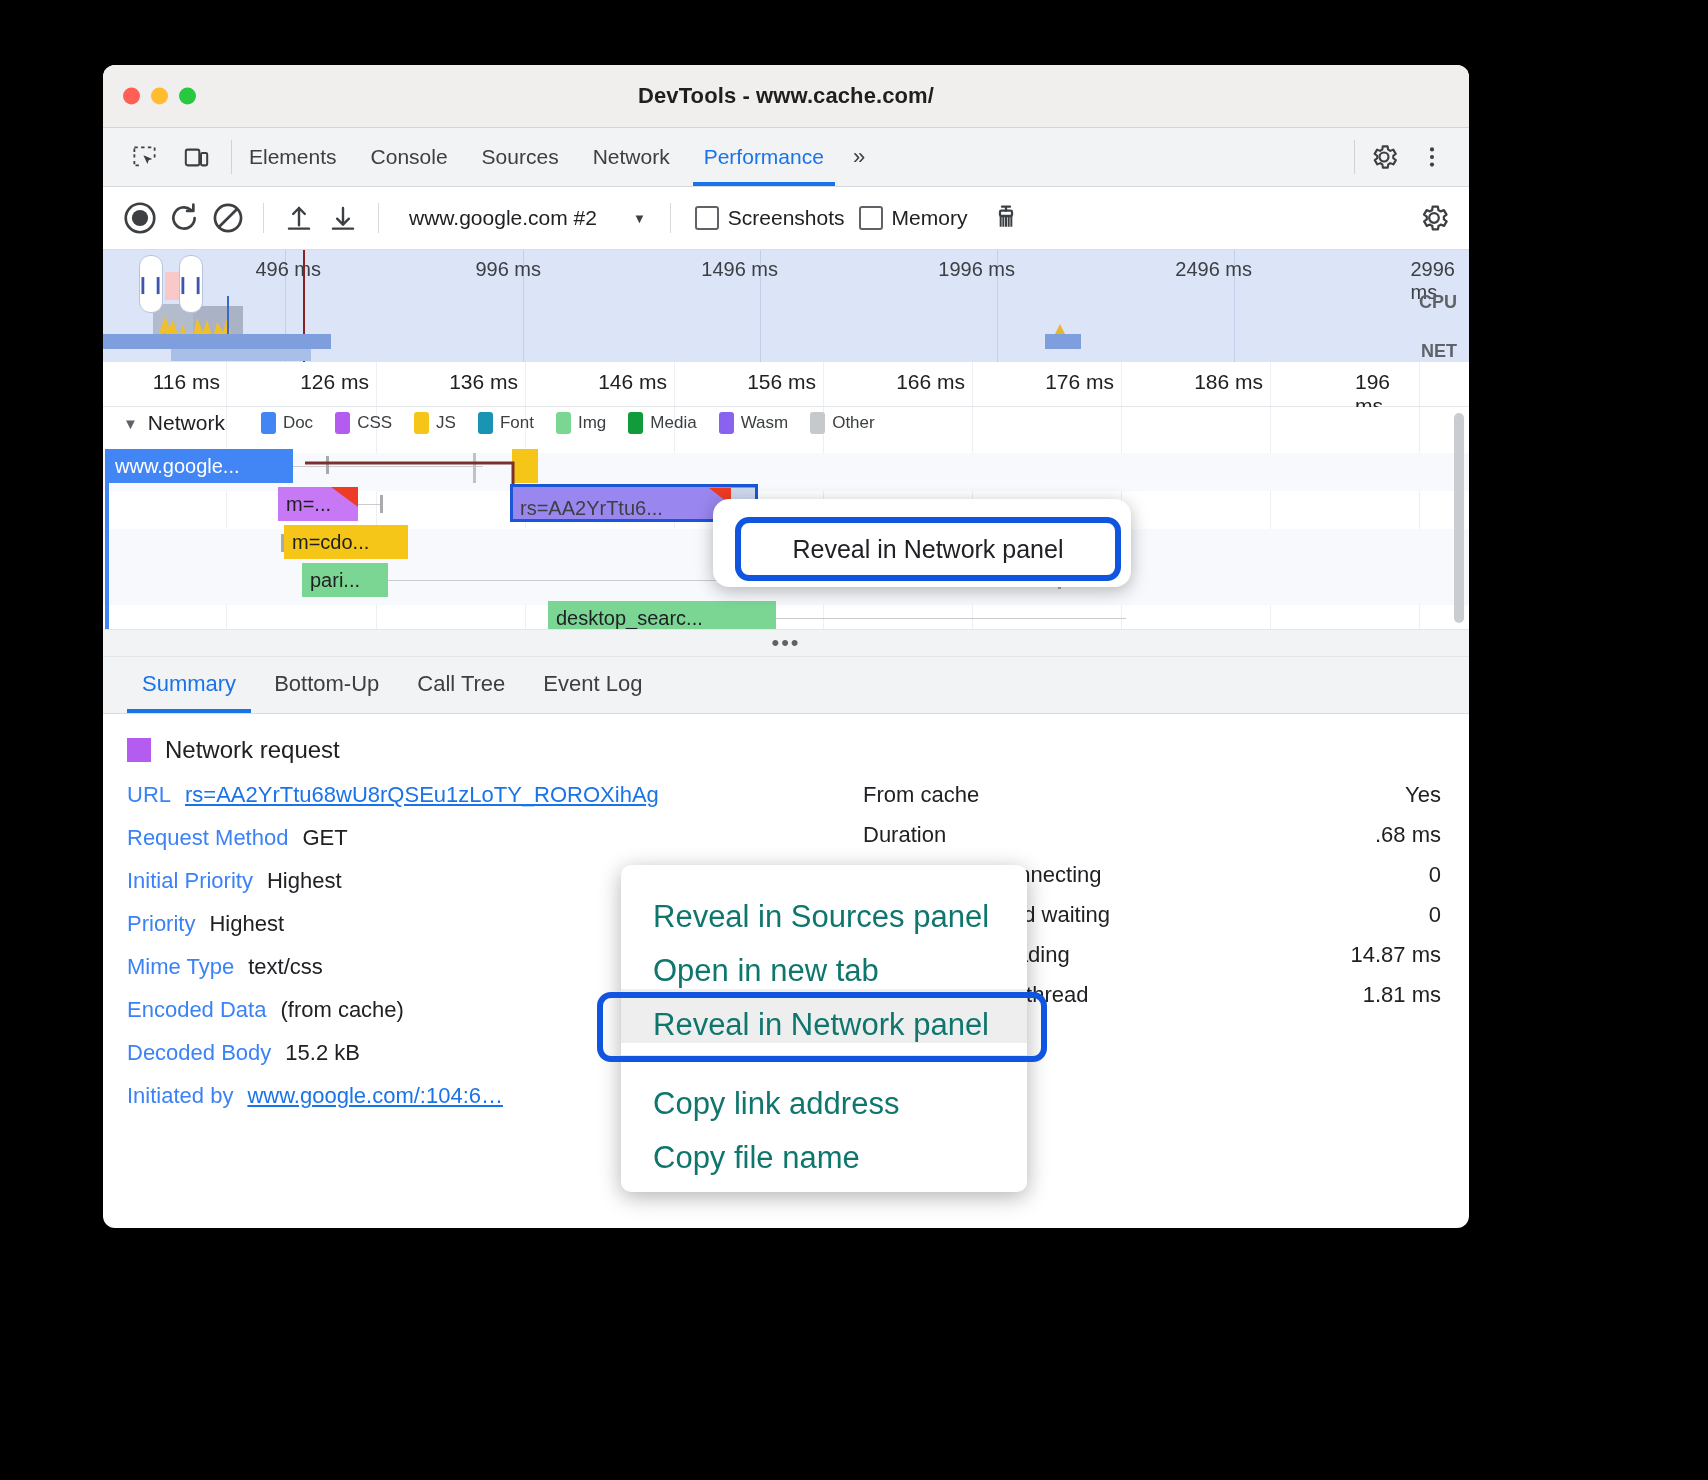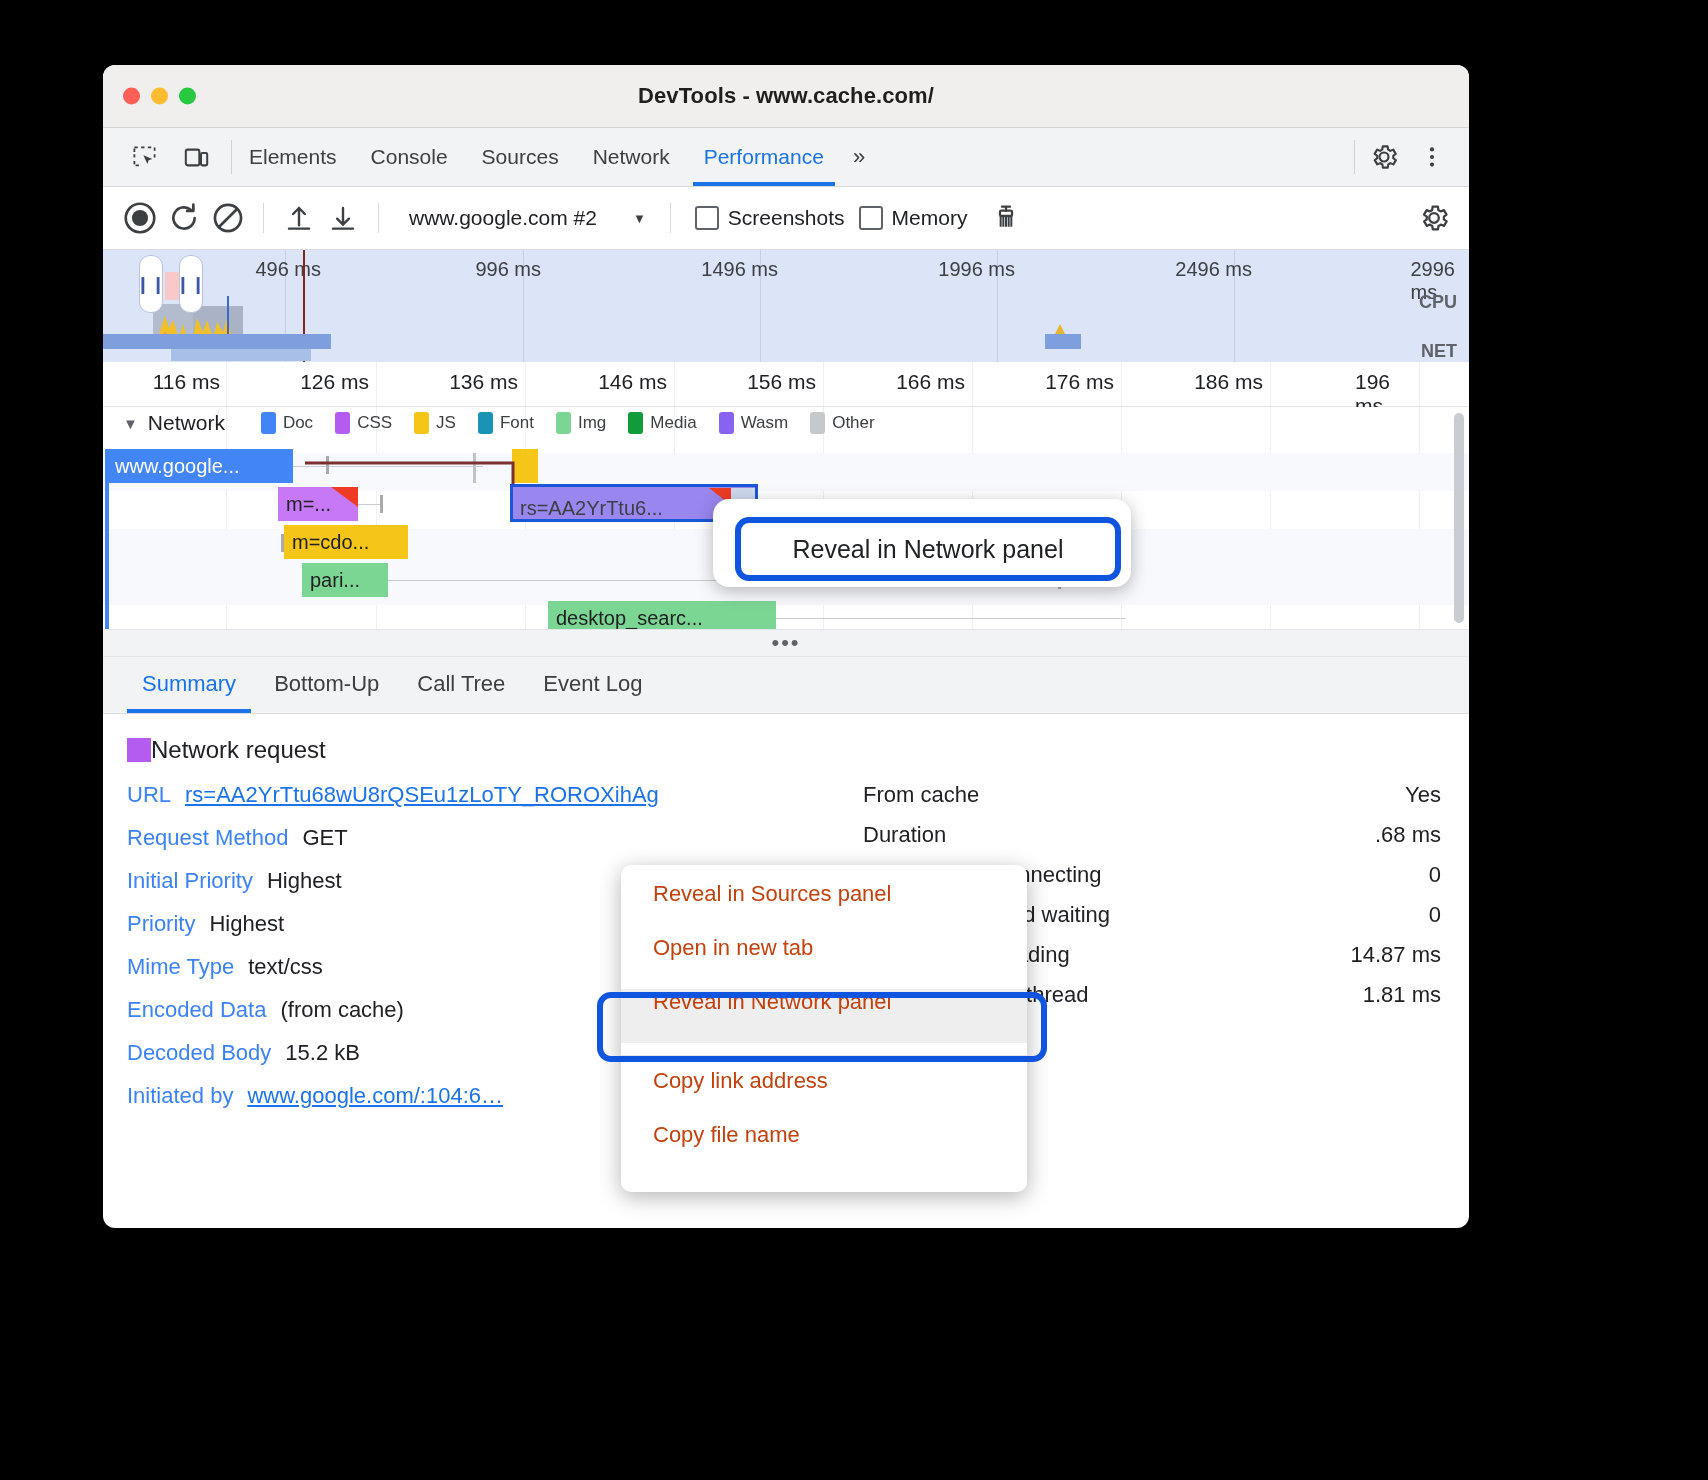--- a/index.html
+++ b/index.html
@@ -112,21 +112,21 @@
   
   .btabs{
     height:58px;background:#f1f3f4;border-bottom:1px solid #dadce0;
     display:flex;align-items:stretch;padding-left:20px;
   }
   .btab{display:flex;align-items:center;padding:0 19px;font-size:22px;color:#3c4043;position:relative;}
   .btab.active{color:#1a73e8;}
   .btab.active:after{content:"";position:absolute;left:4px;right:4px;bottom:0;height:4px;background:#1a73e8;}
   
   .details{position:relative;height:auto;background:#fff;padding:22px 0 0 0;}
-  .dtitle{display:flex;align-items:center;padding-left:24px;margin-bottom:18px;}
+  .dtitle{display:flex;align-items:center;gap:14px;padding-left:24px;margin-bottom:18px;}
   .dswatch{width:24px;height:24px;background:#b45cf0;}
   .dtitle-text{font-size:24px;color:#202124;}
   .dcols{display:flex;}
   .dcol-left{width:760px;padding-left:24px;box-sizing:border-box;}
   .drow{display:flex;align-items:baseline;margin-bottom:17px;font-size:22px;}
   .dkey{color:#3b82f6;margin-right:14px;white-space:nowrap;}
   .dval{color:#202124;}
   .dlink{color:#1a73e8;text-decoration:underline;}
   .dcol-right{flex:1;padding-right:28px;box-sizing:border-box;}
   .drow2{display:flex;align-items:baseline;justify-content:space-between;margin-bottom:14px;font-size:22px;}
@@ -141,22 +141,22 @@
   .highlight-pill{
     border:6px solid #1055e0;border-radius:14px;background:#fff;
     display:flex;align-items:center;justify-content:center;
     font-size:25px;color:#202124;
   }
   .ctxmenu{
     position:absolute;background:#fff;border-radius:10px;
     box-shadow:0 5px 22px rgba(0,0,0,.3);padding:16px 0;z-index:60;
   }
   .ctxitem{
-    height:54px;display:flex;align-items:flex-start;padding:0 32px;
-    font-size:22px;color:#c2410c;white-space:nowrap;
+    height:54px;display:flex;align-items:flex-end;padding:0 32px;
+    font-size:31px;color:#0f766e;white-space:nowrap;
   }
   .ctxitem.hl{background:#eeeeee;}
   .ctxsep{height:1px;background:#e4e6e8;margin:12px 0;}
   .ctx-ring{
     position:absolute;border:6px solid #1055e0;border-radius:14px;z-index:61;
     pointer-events:none;
   }
 </style>
 </head>
 <body>

